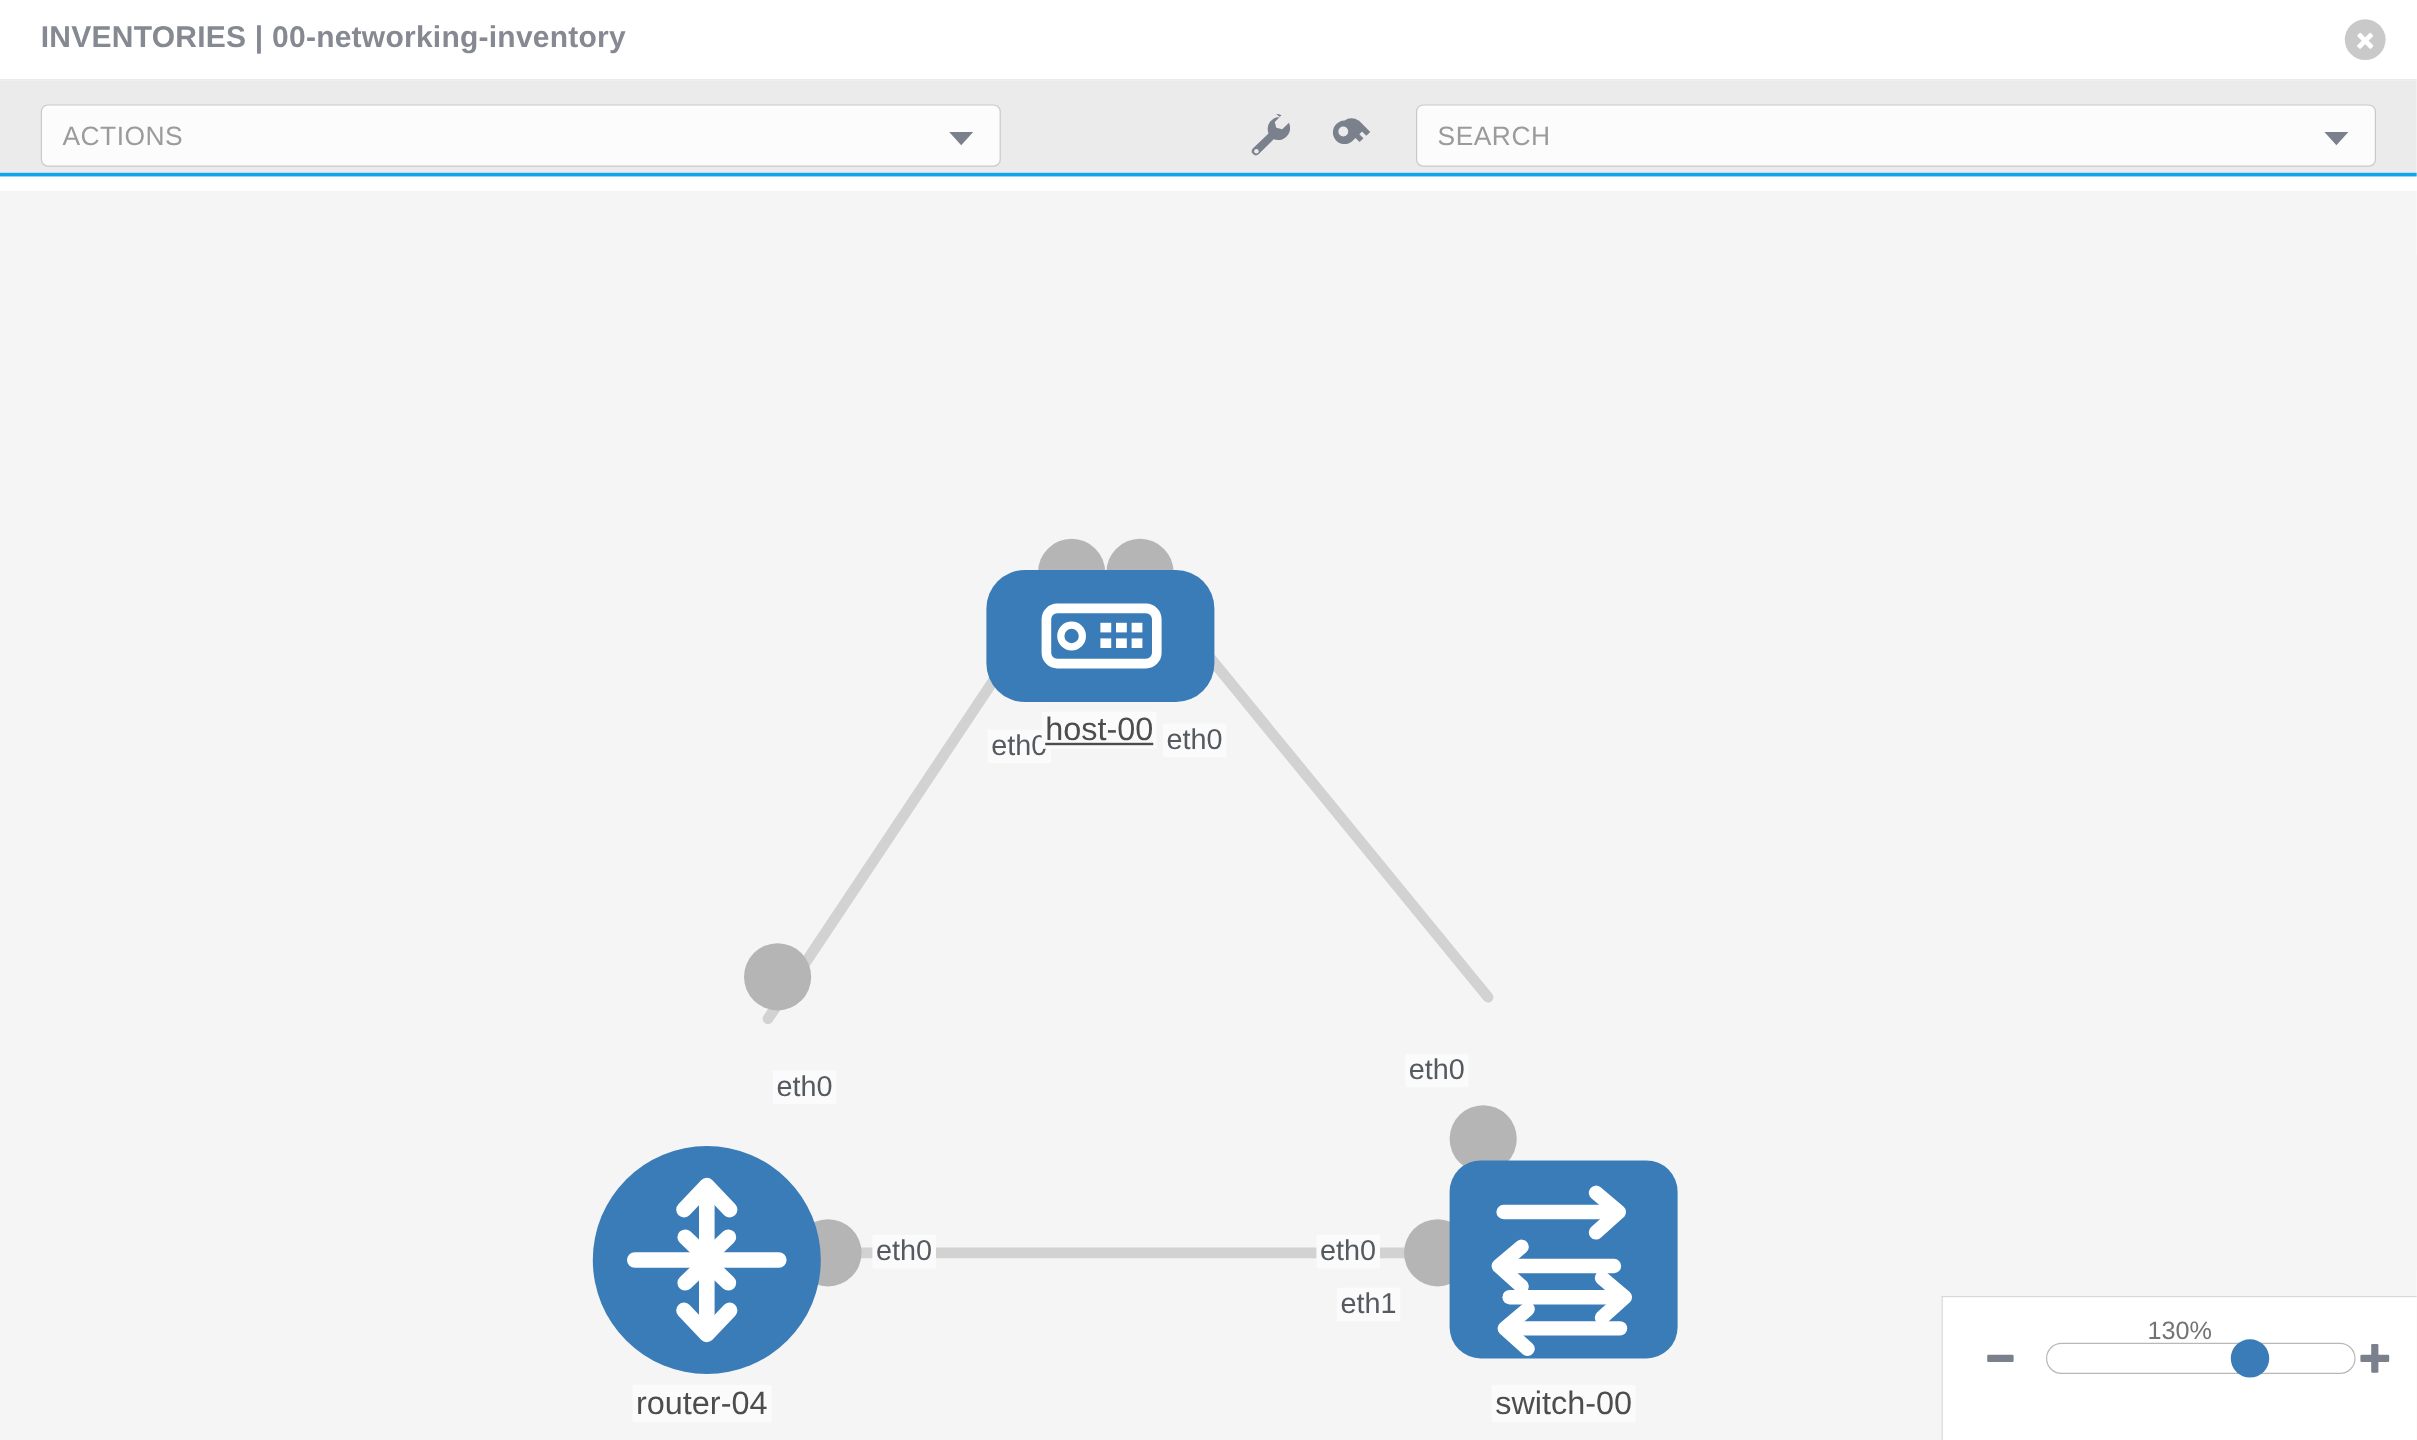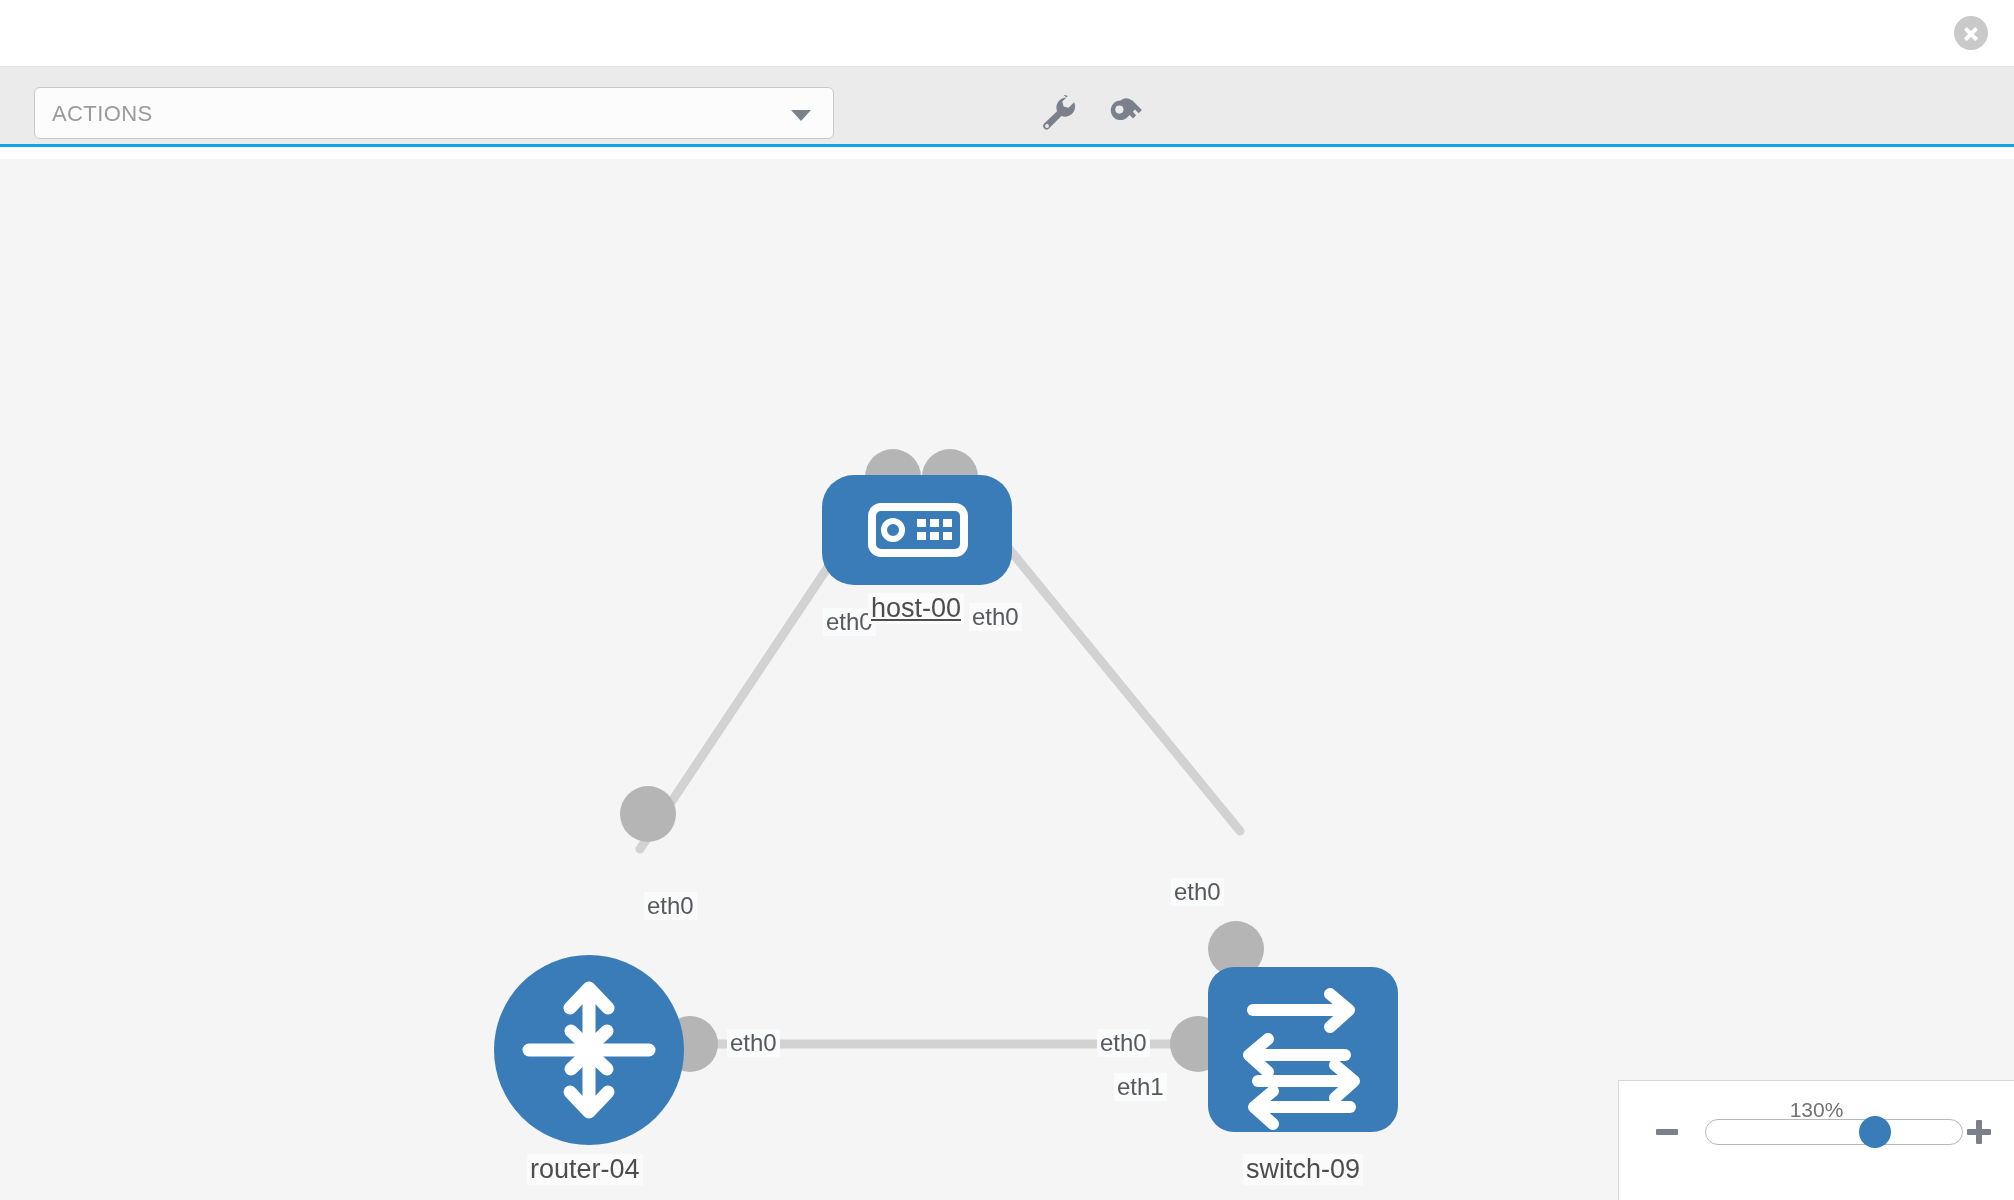--- a/index.html
+++ b/index.html
@@ -159,20 +159,21 @@
     background: #3a7cb8;
     cursor: grab;
   }
 </style>
 </head>
 <body>
 
 <div id="app">
 
   <div class="header">
+    <div class="header-title">INVENTORIES | 00-networking-inventory</div>
     <div class="close-btn"></div>
   </div>
 
   <div class="toolbar">
 
     <div class="actions-select">
       <span class="label">ACTIONS</span>
       <span class="caret"></span>
     </div>
 
@@ -183,20 +184,24 @@
       </svg>
     </div>
 
     <div class="tool-icon" id="key-icon">
       <svg width="44" height="44" viewBox="0 0 44 44">
         <path d="M16.5 9.5a9.8 9.8 0 1 0 6.1 17.5l3-3 3.4 3.4 3.2-3.2-3.4-3.4 2.2-2.2 3.6 3.6 3.3-3.3-9.7-9.7-.2.2A9.77 9.77 0 0 0 16.5 9.5z" fill="#7a818c"></path>
         <circle cx="15.4" cy="18.6" r="4.1" fill="#ebebeb"></circle>
       </svg>
     </div>
 
+    <div class="search-box">
+      <span class="label">SEARCH</span>
+      <span class="caret"></span>
+    </div>
   </div>
 
   <div class="canvas">
 
     <svg class="topology-svg" width="2014" height="1041">
 
       <g>
         <line x1="880" y1="330" x2="640" y2="690" stroke="#d2d2d2" stroke-width="9" stroke-linecap="round"></line>
         <line x1="960" y1="330" x2="1240" y2="672" stroke="#d2d2d2" stroke-width="9" stroke-linecap="round"></line>
         <line x1="690" y1="885" x2="1200" y2="885" stroke="#d2d2d2" stroke-width="9" stroke-linecap="round"></line>
@@ -264,21 +269,21 @@
     <span class="iface-label" style="left:823px; top:449px;">eth0</span>
     <span class="iface-label" style="left:969px; top:444px;">eth0</span>
     <span class="iface-label" style="left:644px; top:733px;">eth0</span>
     <span class="iface-label" style="left:1171px; top:719px;">eth0</span>
     <span class="iface-label" style="left:727px; top:870px;">eth0</span>
     <span class="iface-label" style="left:1097px; top:870px;">eth0</span>
     <span class="iface-label" style="left:1114px; top:914px;">eth1</span>
 
     <span class="node-label" style="left:868px; top:434px;text-decoration:underline;">host-00</span>
     <span class="node-label" style="left:527px; top:995px;">router-04</span>
-    <span class="node-label" style="left:1243px; top:995px;">switch-09</span>
+    <span class="node-label" style="left:1243px; top:995px;">switch-00</span>
   </div>
 
   <div class="zoom-panel">
     <div class="zoom-value">130%</div>
     <div class="zoom-minus"></div>
     <div class="zoom-track"></div>
     <div class="zoom-thumb" id="zoom-thumb" style="left: 239.68px;"></div>
     <div class="zoom-plus"></div>
   </div>
 

